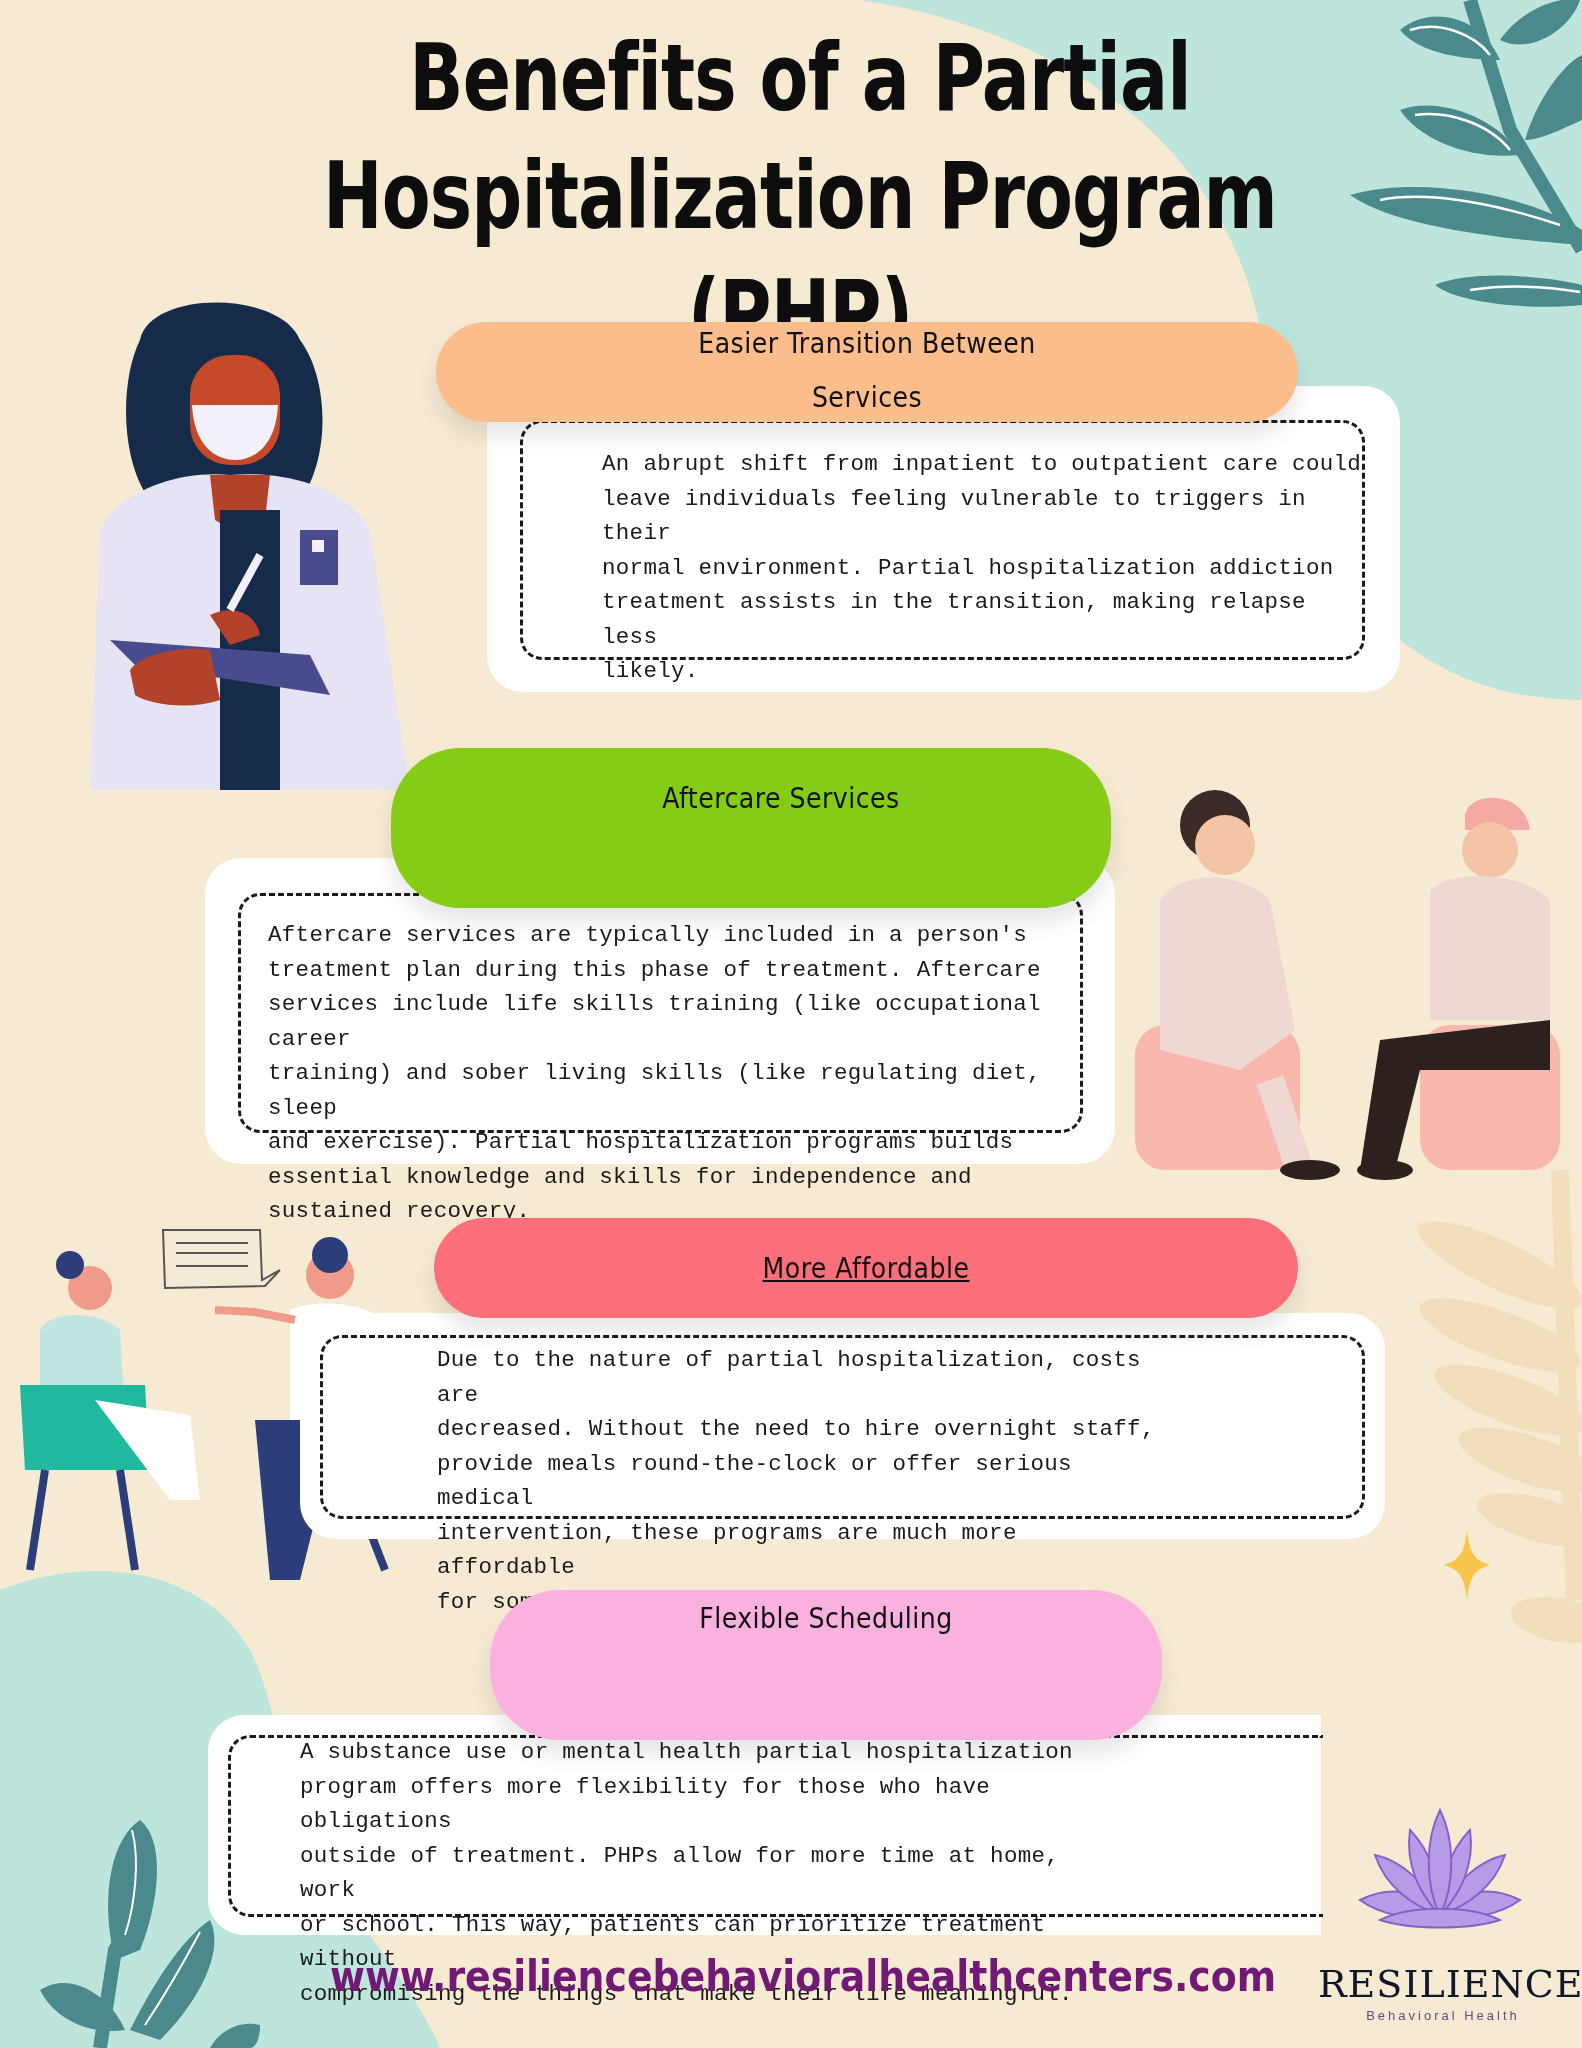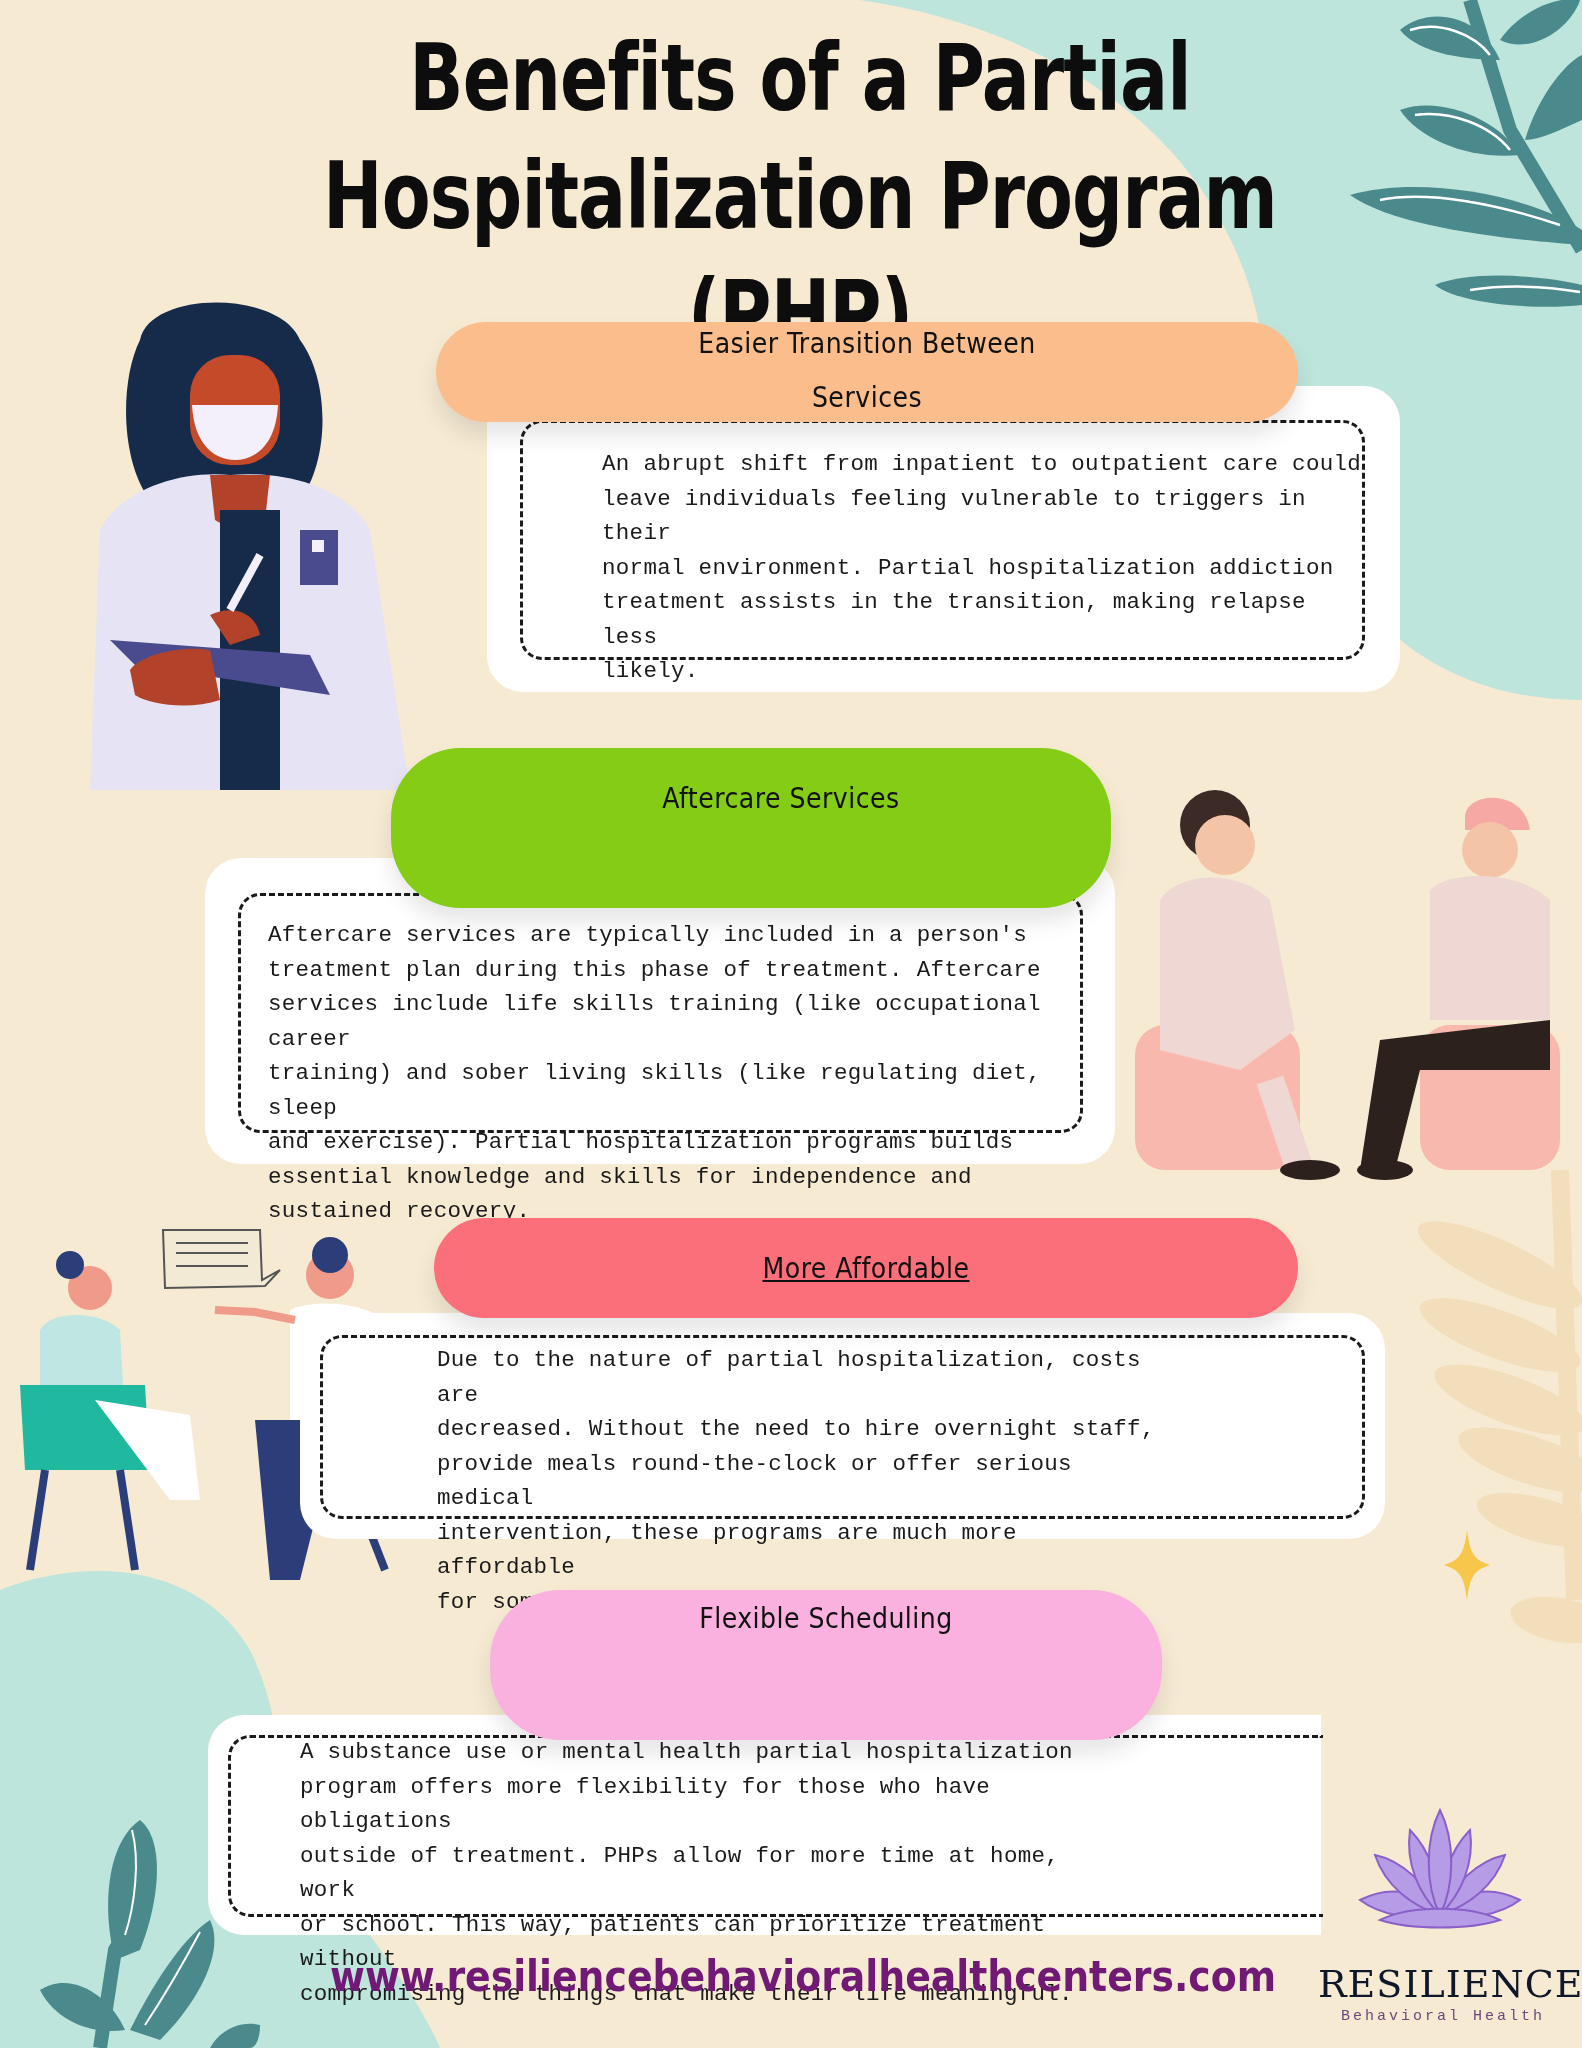--- a/index.html
+++ b/index.html
@@ -6,21 +6,21 @@
   body { width: 1582px; height: 2048px; position: relative; overflow: hidden; background: #f6ead3; font-family: "DejaVu Sans", sans-serif; }
   .abs { position: absolute; }
   .bg-svg { position: absolute; left: 0; top: 0; width: 1582px; height: 2048px; }
   .title { position: absolute; left: 200px; top: 20px; width: 1200px; text-align: center; font-family: "DejaVu Sans Condensed", "DejaVu Sans", sans-serif; font-weight: bold; font-size: 92px; line-height: 118px; color: #0d0d0d; letter-spacing: -1px; transform: scaleX(0.86); transform-origin: 50% 0; }
   .card { position: absolute; background: #ffffff; border-radius: 36px; }
   .dash { position: absolute; border: 3px dashed #1a1a1a; border-radius: 22px; box-sizing: border-box; }
   .pill { position: absolute; border-radius: 70px; box-shadow: 0 14px 22px rgba(0,0,0,0.10); display: flex; justify-content: center; text-align: center; font-family: "DejaVu Sans Condensed", "DejaVu Sans", sans-serif; font-size: 28px; color: #111; letter-spacing: 0.5px; }
   .body-text { position: absolute; font-family: Liberation Mono, monospace; font-size: 22.5px; line-height: 34.5px; color: #1a1a1a; white-space: pre-line; letter-spacing: 0.3px; }
   .url { position: absolute; left: 330px; top: 1952px; width: 920px; text-align: center; font-family: "DejaVu Sans Condensed", "DejaVu Sans", sans-serif; font-weight: bold; font-size: 42px; color: #701a75; letter-spacing: 0; }
   .brand { position: absolute; left: 1318px; top: 1962px; width: 250px; text-align: center; font-family: "DejaVu Serif", "Liberation Serif", serif; font-size: 38px; color: #0f172a; letter-spacing: 1px; }
-  .brand-sub { position: absolute; left: 1318px; top: 2008px; width: 250px; text-align: center; font-family: Liberation Mono, monospace; font-size: 15px; color: #6a4a7a; letter-spacing: 3px; }
+  .brand-sub { position: absolute; left: 1318px; top: 2008px; width: 250px; text-align: center; font-family: Liberation Sans, sans-serif; font-size: 13px; color: #6a4a7a; letter-spacing: 3px; }
 </style>
 </head>
 <body>
 
 <svg class="bg-svg" viewBox="0 0 1582 2048">
 
   <path d="M860 0 C 1000 20 1150 90 1220 220 C 1290 340 1250 450 1330 560 C 1380 640 1460 700 1582 700 L1582 0 Z" fill="#bde5dc"></path>
 
   <path d="M0 1590 C 90 1555 200 1565 250 1650 C 290 1730 270 1800 330 1880 C 380 1950 420 2000 440 2048 L0 2048 Z" fill="#bde5dc"></path>
 

